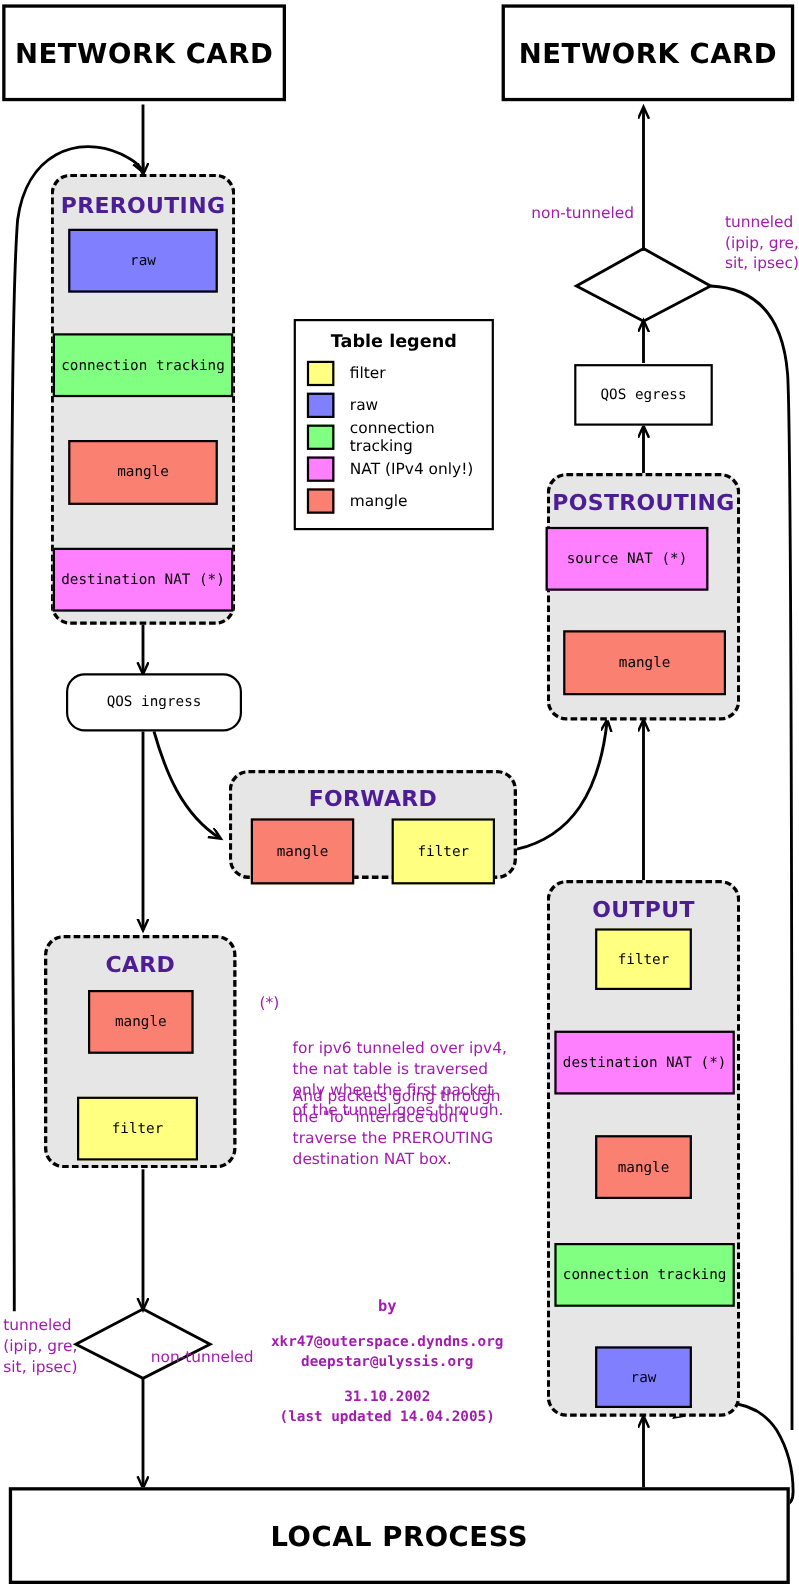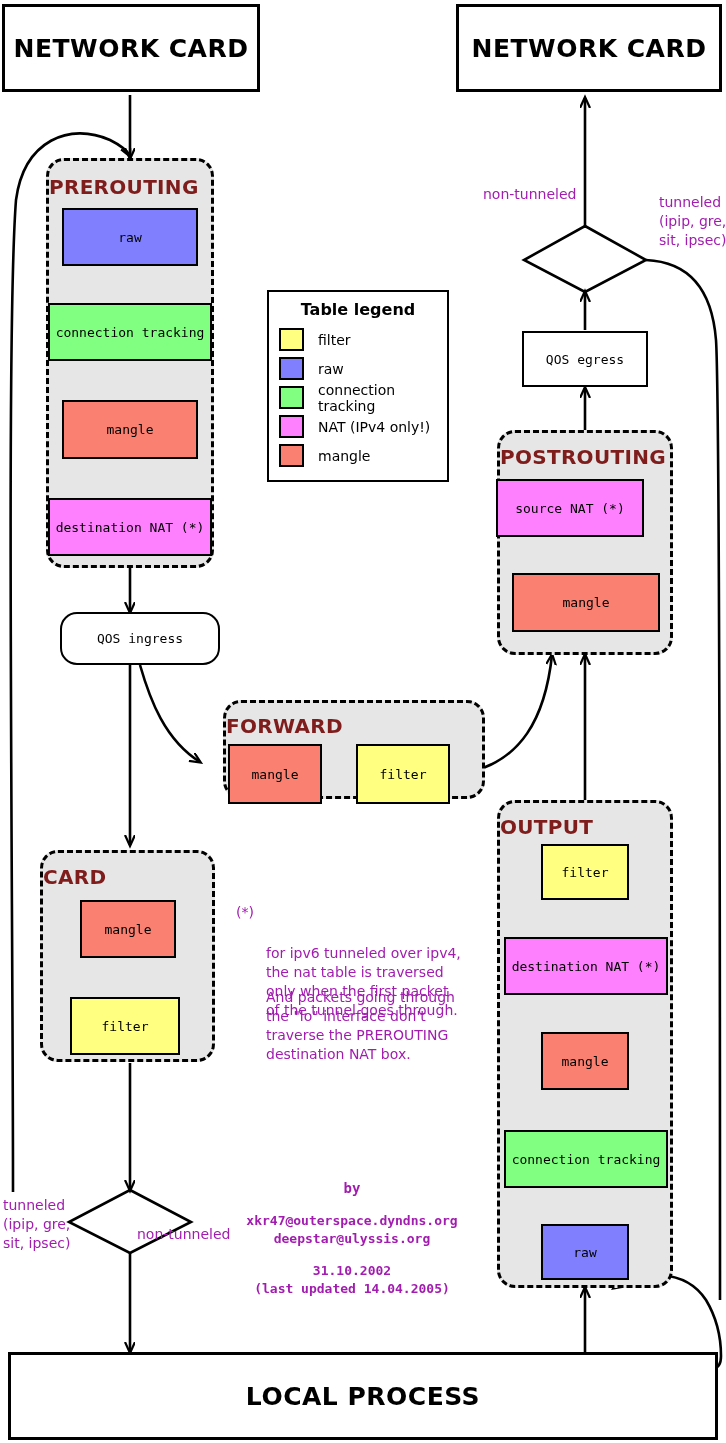--- a/index.html
+++ b/index.html
@@ -14,22 +14,22 @@
 
   .bigbox{border:3px solid #000;background:#fff;
           font-weight:bold;font-size:25px;letter-spacing:.5px;color:#000;}
 
   .qos{border:2px solid #000;background:#fff;
        font-family:"DejaVu Sans Mono","Liberation Mono",monospace;font-size:13px;color:#000;}
 
   
   .chain{position:absolute;box-sizing:border-box;border:3px dashed #000;
          border-radius:18px;background:#e6e6e6;}
-  .chain-title{position:absolute;left:0;right:0;text-align:left;
-               font-weight:bold;font-size:20px;color:#7f1d1d;letter-spacing:.3px;}
+  .chain-title{position:absolute;left:0;right:0;text-align:center;
+               font-weight:bold;font-size:20px;color:#4c1d95;letter-spacing:.3px;}
 
   
   .tbl{position:absolute;box-sizing:border-box;border:2px solid #000;
        display:flex;align-items:center;justify-content:center;
        font-family:"DejaVu Sans Mono","Liberation Mono",monospace;
        font-size:13px;color:#000;text-align:center;}
 
   
   #legend{position:absolute;box-sizing:border-box;border:2px solid #000;background:#fff;}
   #legend .lg-title{text-align:center;font-weight:bold;font-size:16px;color:#000;
@@ -135,21 +135,21 @@
     <span>mangle</span>
   </div>
   <div class="tbl" style="left:48px;top:498px;width:164px;height:58px;background:#ff80ff;">
     <span>destination NAT (*)</span>
   </div>
 
   <div class="node qos" style="left:60px;top:612px;width:160px;height:53px;border-radius:17px;">
     <span>QOS ingress</span>
   </div>
 
-  <div class="chain" style="left:208px;top:700px;width:262px;height:99px;margin-left:15px;">
+  <div class="chain" style="left:208px;top:700px;width:262px;height:99px;">
     <div class="chain-title" style="top:11px;">FORWARD</div>
   </div>
   <div class="tbl" style="left:228px;top:744px;width:94px;height:60px;background:#fa8072;">
     <span>mangle</span>
   </div>
   <div class="tbl" style="left:356px;top:744px;width:94px;height:60px;background:#ffff80;">
     <span>filter</span>
   </div>
 
   <div class="chain" style="left:40px;top:850px;width:175px;height:212px;">

